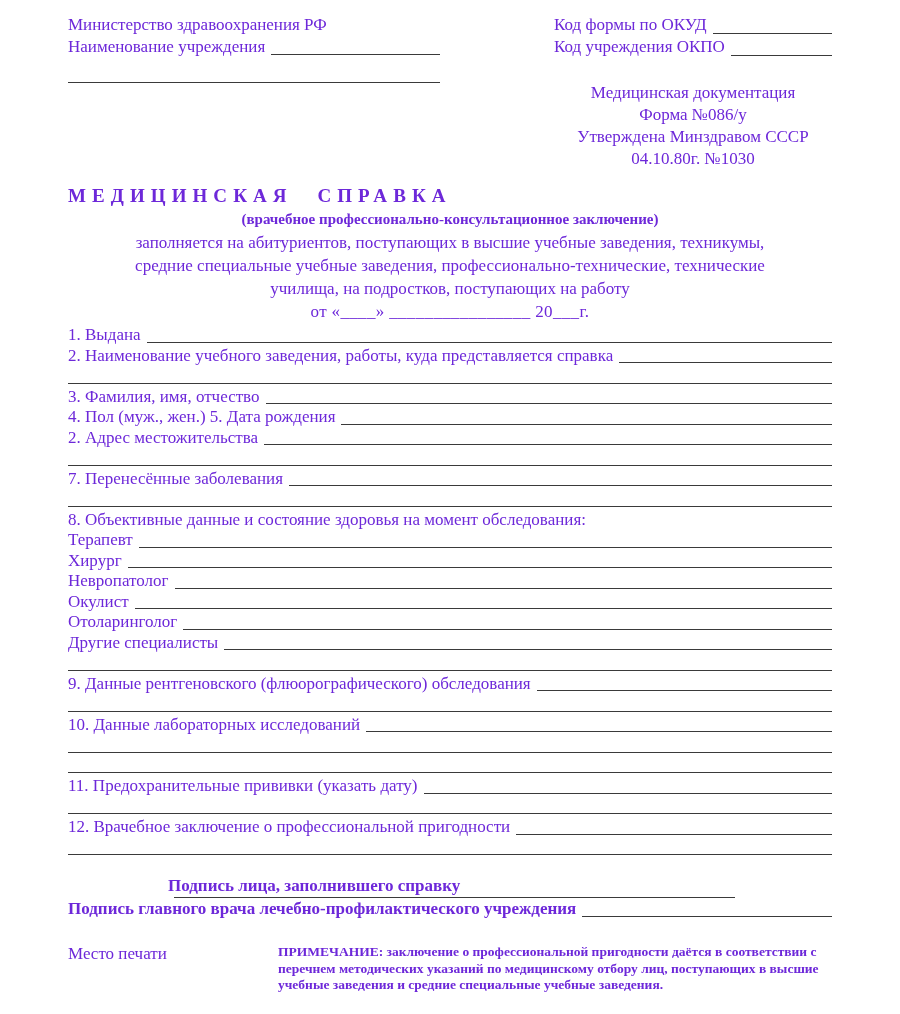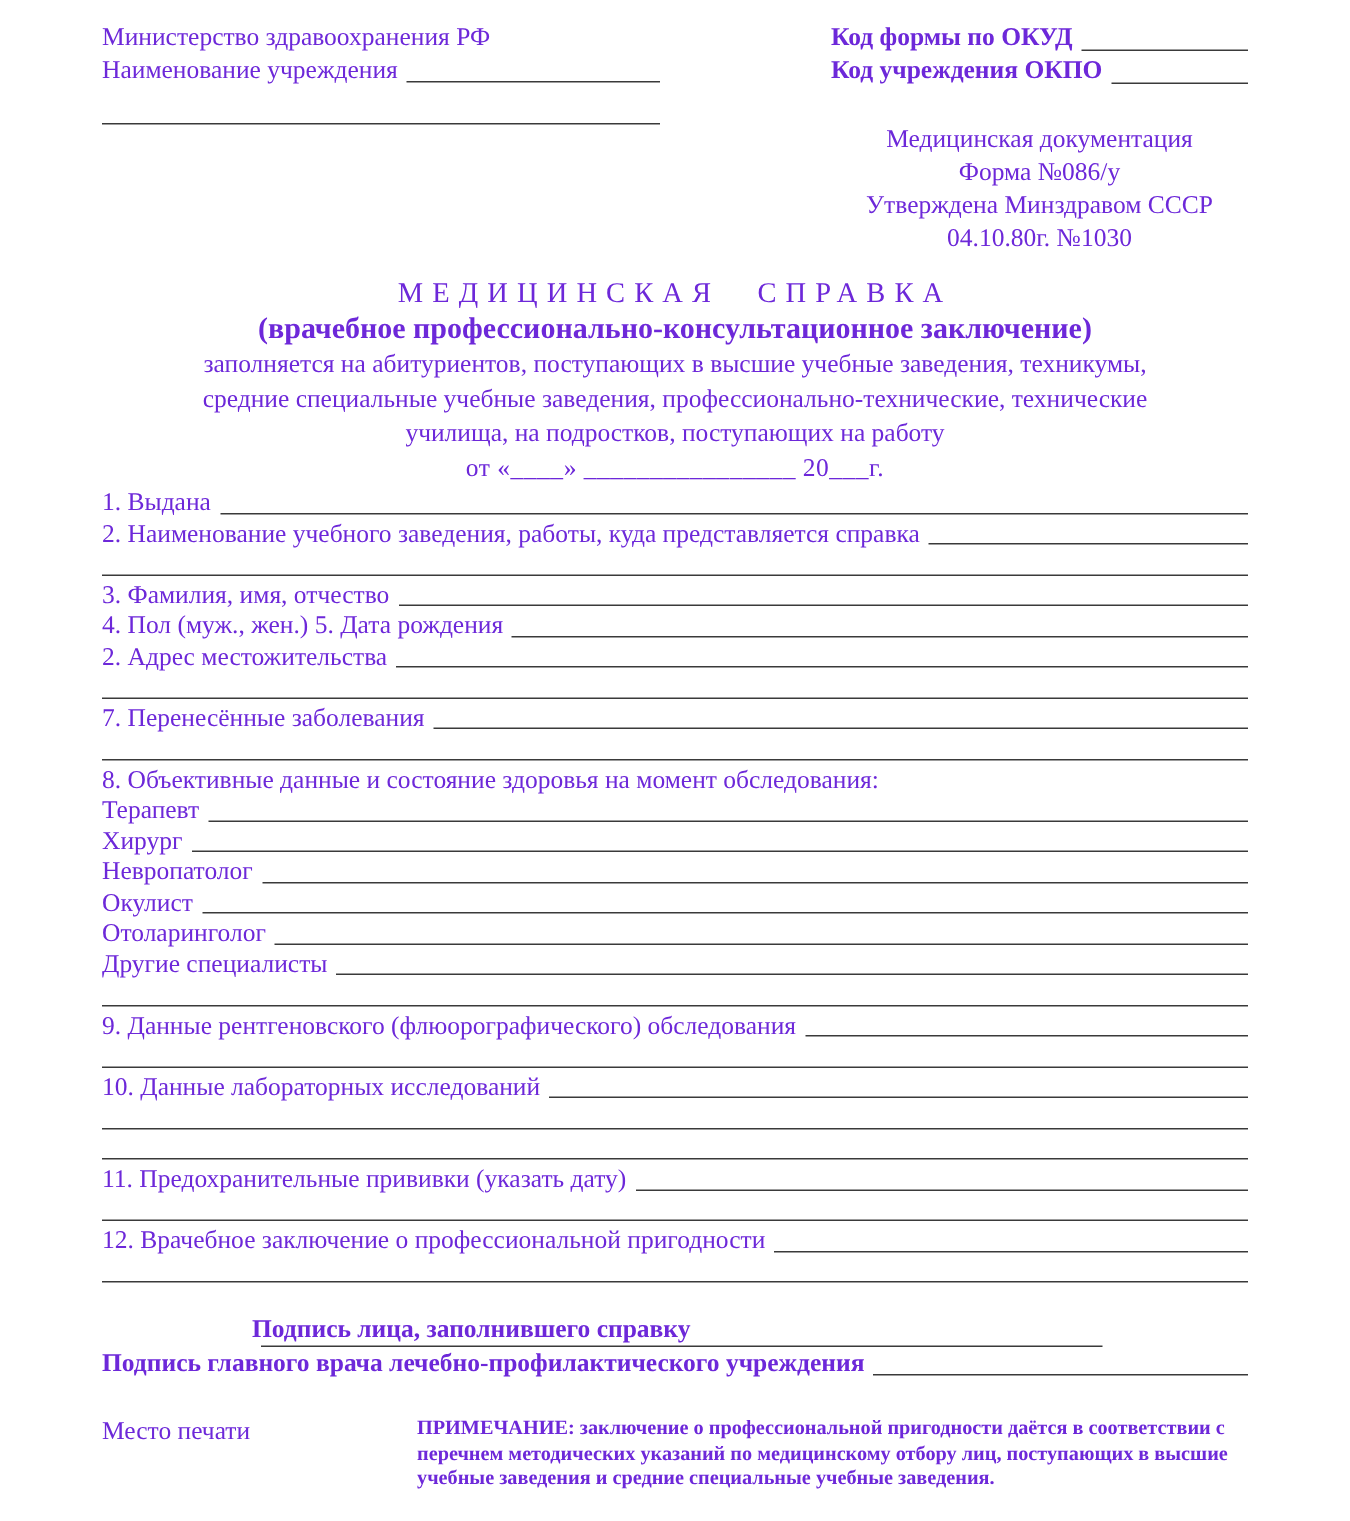--- a/index.html
+++ b/index.html
@@ -15,39 +15,39 @@
     color:#6d28d9;
     overflow:hidden;
   }
   
   .header { display:flex; justify-content:space-between; align-items:flex-start; }
   .h-left  { width:372px; }
   .h-right { width:278px; }
   .h-row   { line-height:22px; white-space:nowrap; }
   .h-left .inst-row { display:flex; height:22px; line-height:22px; }
   .h-left .blank-rule { border-bottom:1.6px solid #3a3a3a; height:24px; width:100%; }
-  .h-right .hline { display:flex; height:22px; line-height:22px; font-weight:bold;align-items:flex-end; }
+  .h-right .hline { display:flex; height:22px; line-height:22px; font-weight:normal;align-items:flex-end; }
   .h-right .hline .fill { margin-bottom:2px; }
   .okpo-fill { margin-right:10px; }
   .doc-block { text-align:center; margin-top:24px; line-height:22px; }
   
   .fill {
     flex:1 1 auto;
     border-bottom:1.6px solid #3a3a3a;
     margin:0 0 3px 6px;
     min-width:18px;
   }
   .fullfill { margin-left:0; }
   
   .title {
-    text-align:center; font-weight:normal; font-size:19px;
+    text-align:left; font-weight:bold; font-size:19px;
     letter-spacing:0.32em; word-spacing:14px;
     margin-top:14px; line-height:24px; white-space:nowrap;
   }
-  .subtitle { text-align:center; font-weight:bold; font-size:20px; line-height:23px; }
+  .subtitle { text-align:center; font-weight:bold; font-size:15px; line-height:23px; }
   .desc-line { text-align:center; line-height:23px; }
   .date-line { text-align:center; line-height:23px; letter-spacing:0.02em; }
   
   .fields { margin-top:2px; }
   .fline { display:flex; height:20.5px; line-height:20.5px; white-space:nowrap; }
   .flabel { flex:0 0 auto; }
   
   .sig1 { display:flex; font-weight:bold; height:23px; line-height:23px;
           margin-top:16px; margin-left:100px; margin-right:97px;flex-direction:column; }
   .sig2 { display:flex; font-weight:bold; height:23px; line-height:23px; }

